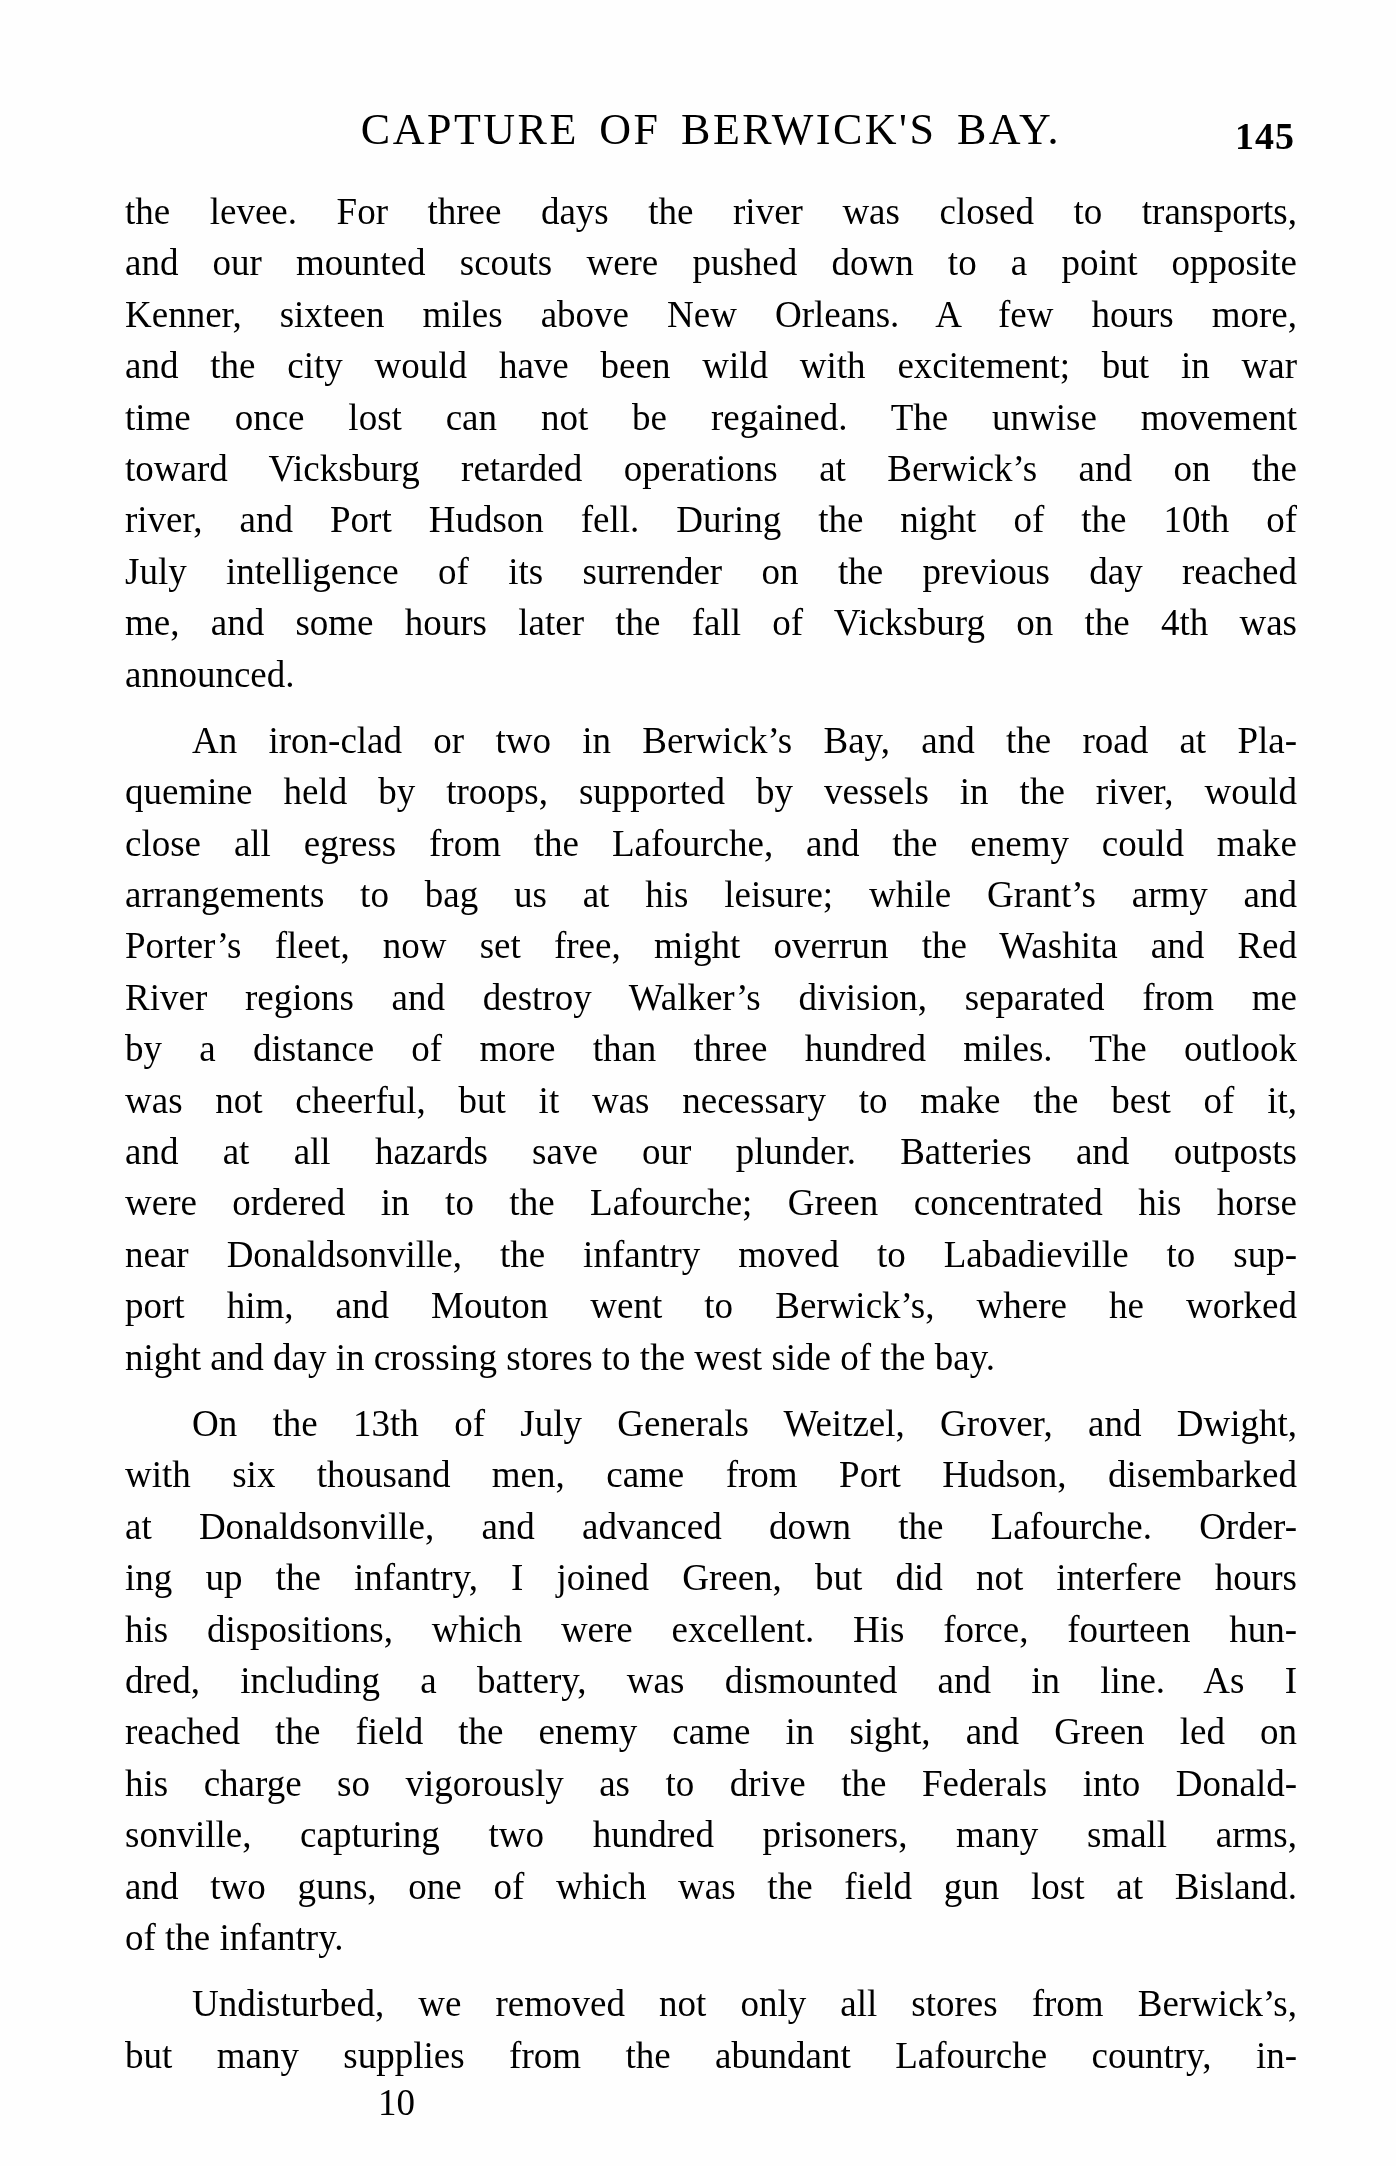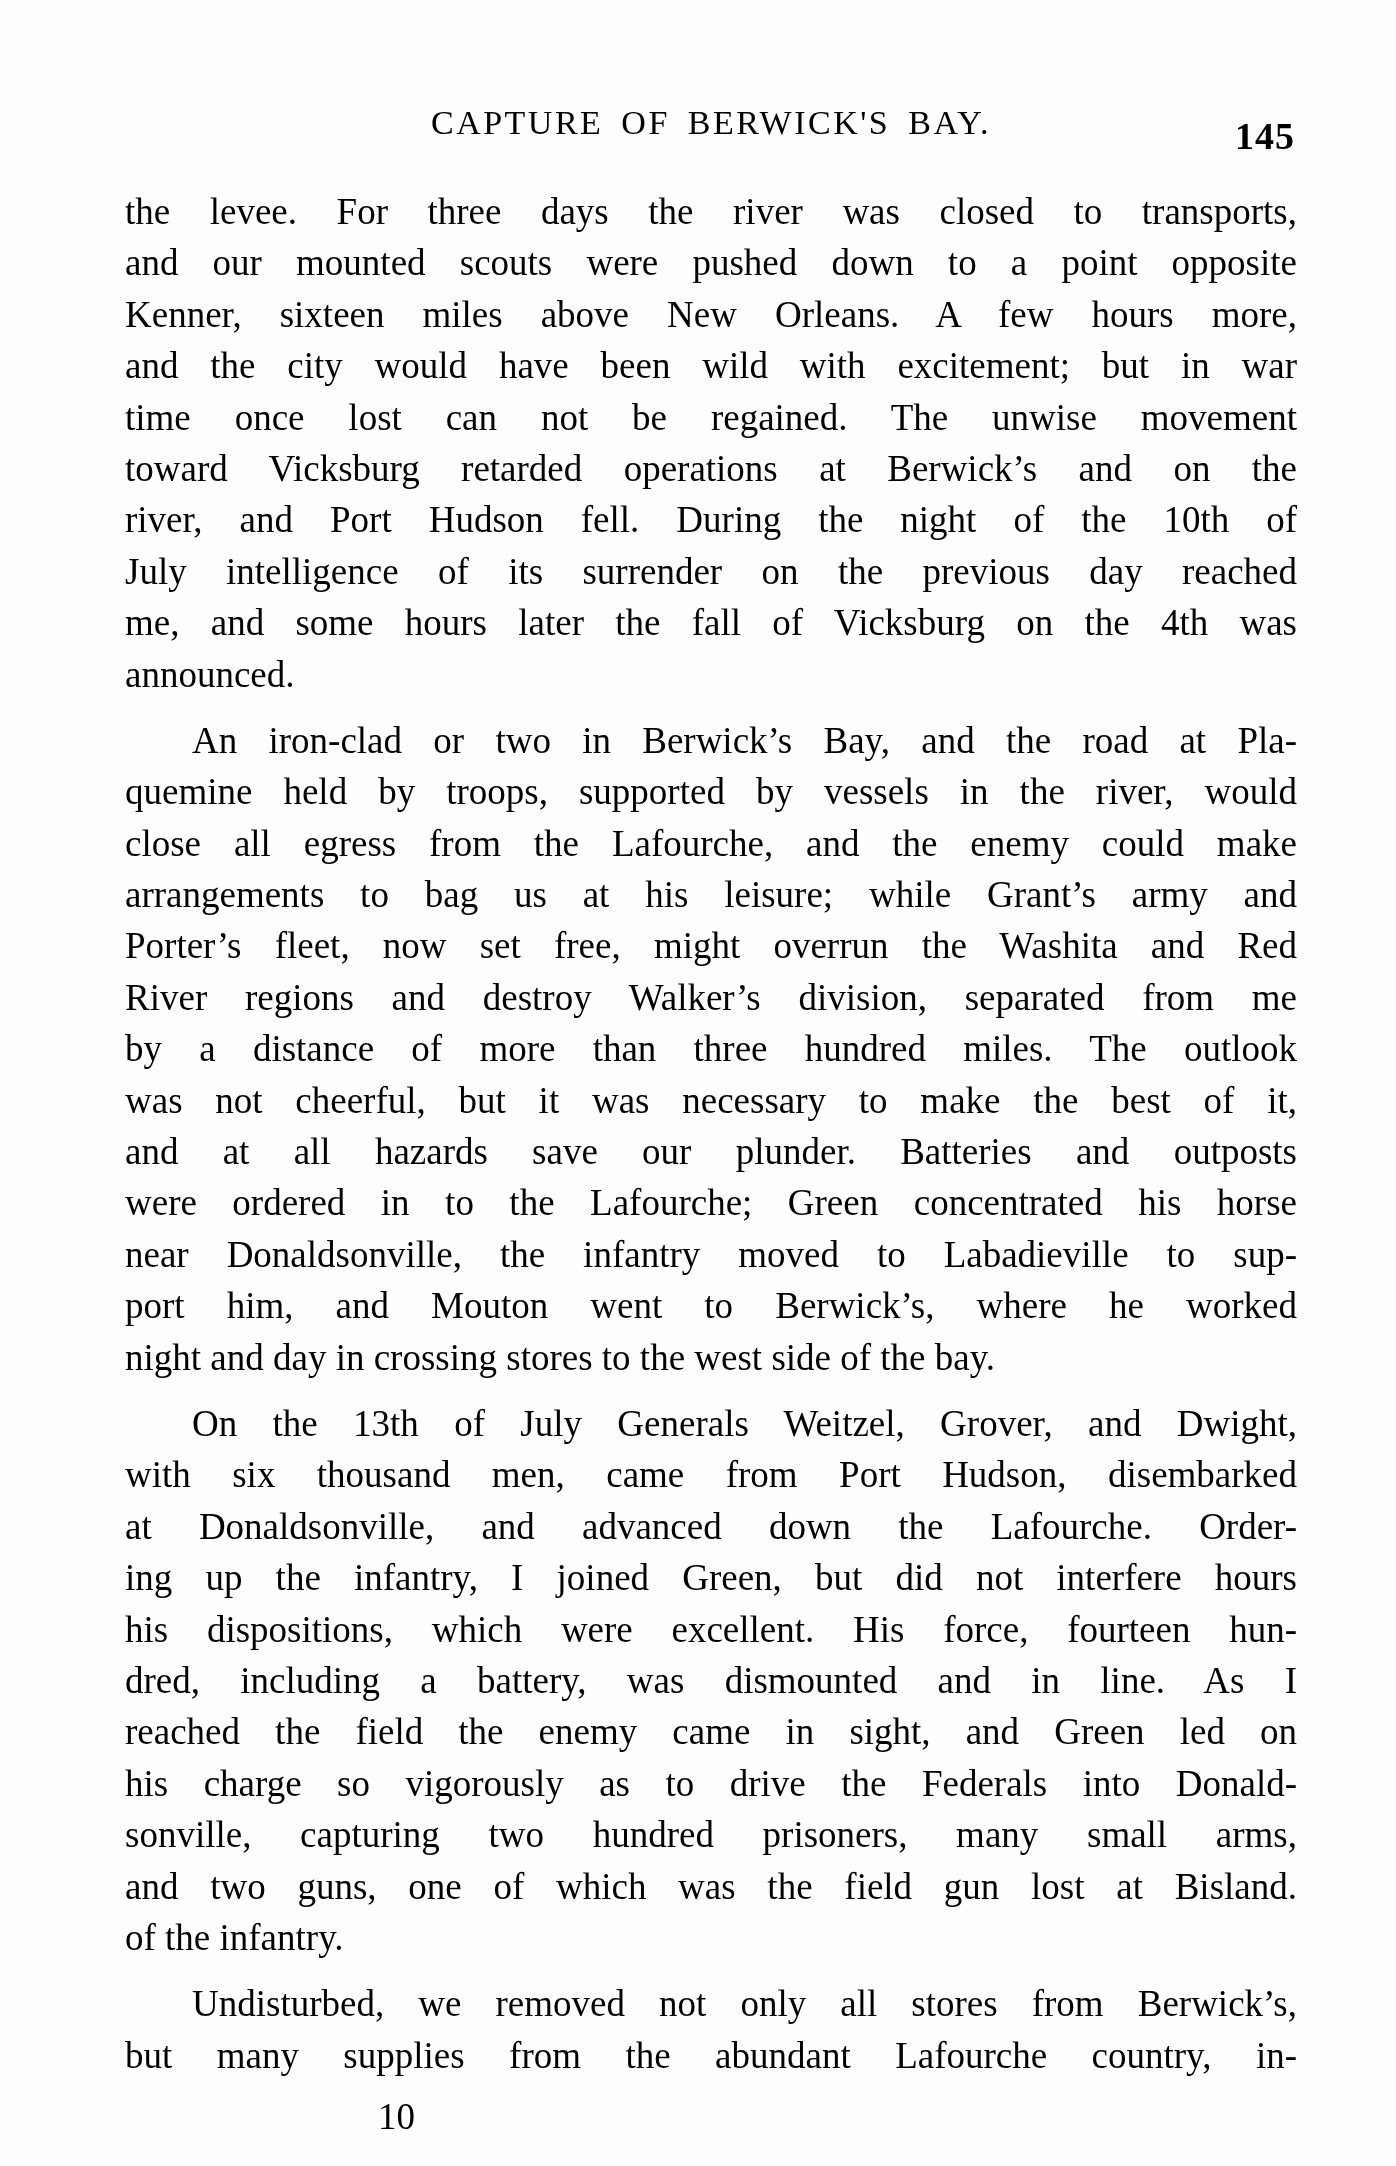--- a/index.html
+++ b/index.html
@@ -22,21 +22,21 @@
     top: 98px;
     width: 1172px;
     height: 52px;
   }
   #running-title {
     position: absolute;
     left: 0;
     right: 0;
     top: 6px;
     text-align: center;
-    font-size: 34px;
+    font-size: 44px;
     letter-spacing: 2.5px;
     word-spacing: 7px;
     white-space: nowrap;
   }
   #page-number {
     position: absolute;
     right: 2px;
     top: 16px;
     font-size: 38px;
     letter-spacing: 1px;
@@ -64,21 +64,20 @@
   }
   .line.para-end {
     text-align-last: left;
   }
   #signature-mark {
     position: absolute;
     left: 378px;
     top: 2083px;
     font-size: 37px;
     line-height: 40px;
-    margin-top: 14px;
   }
 </style>
 </head>
 <body>
 
 <div id="page">
 
   <div id="header">
     <div id="running-title">CAPTURE OF BERWICK'S BAY.</div>
     <div id="page-number">145</div>

